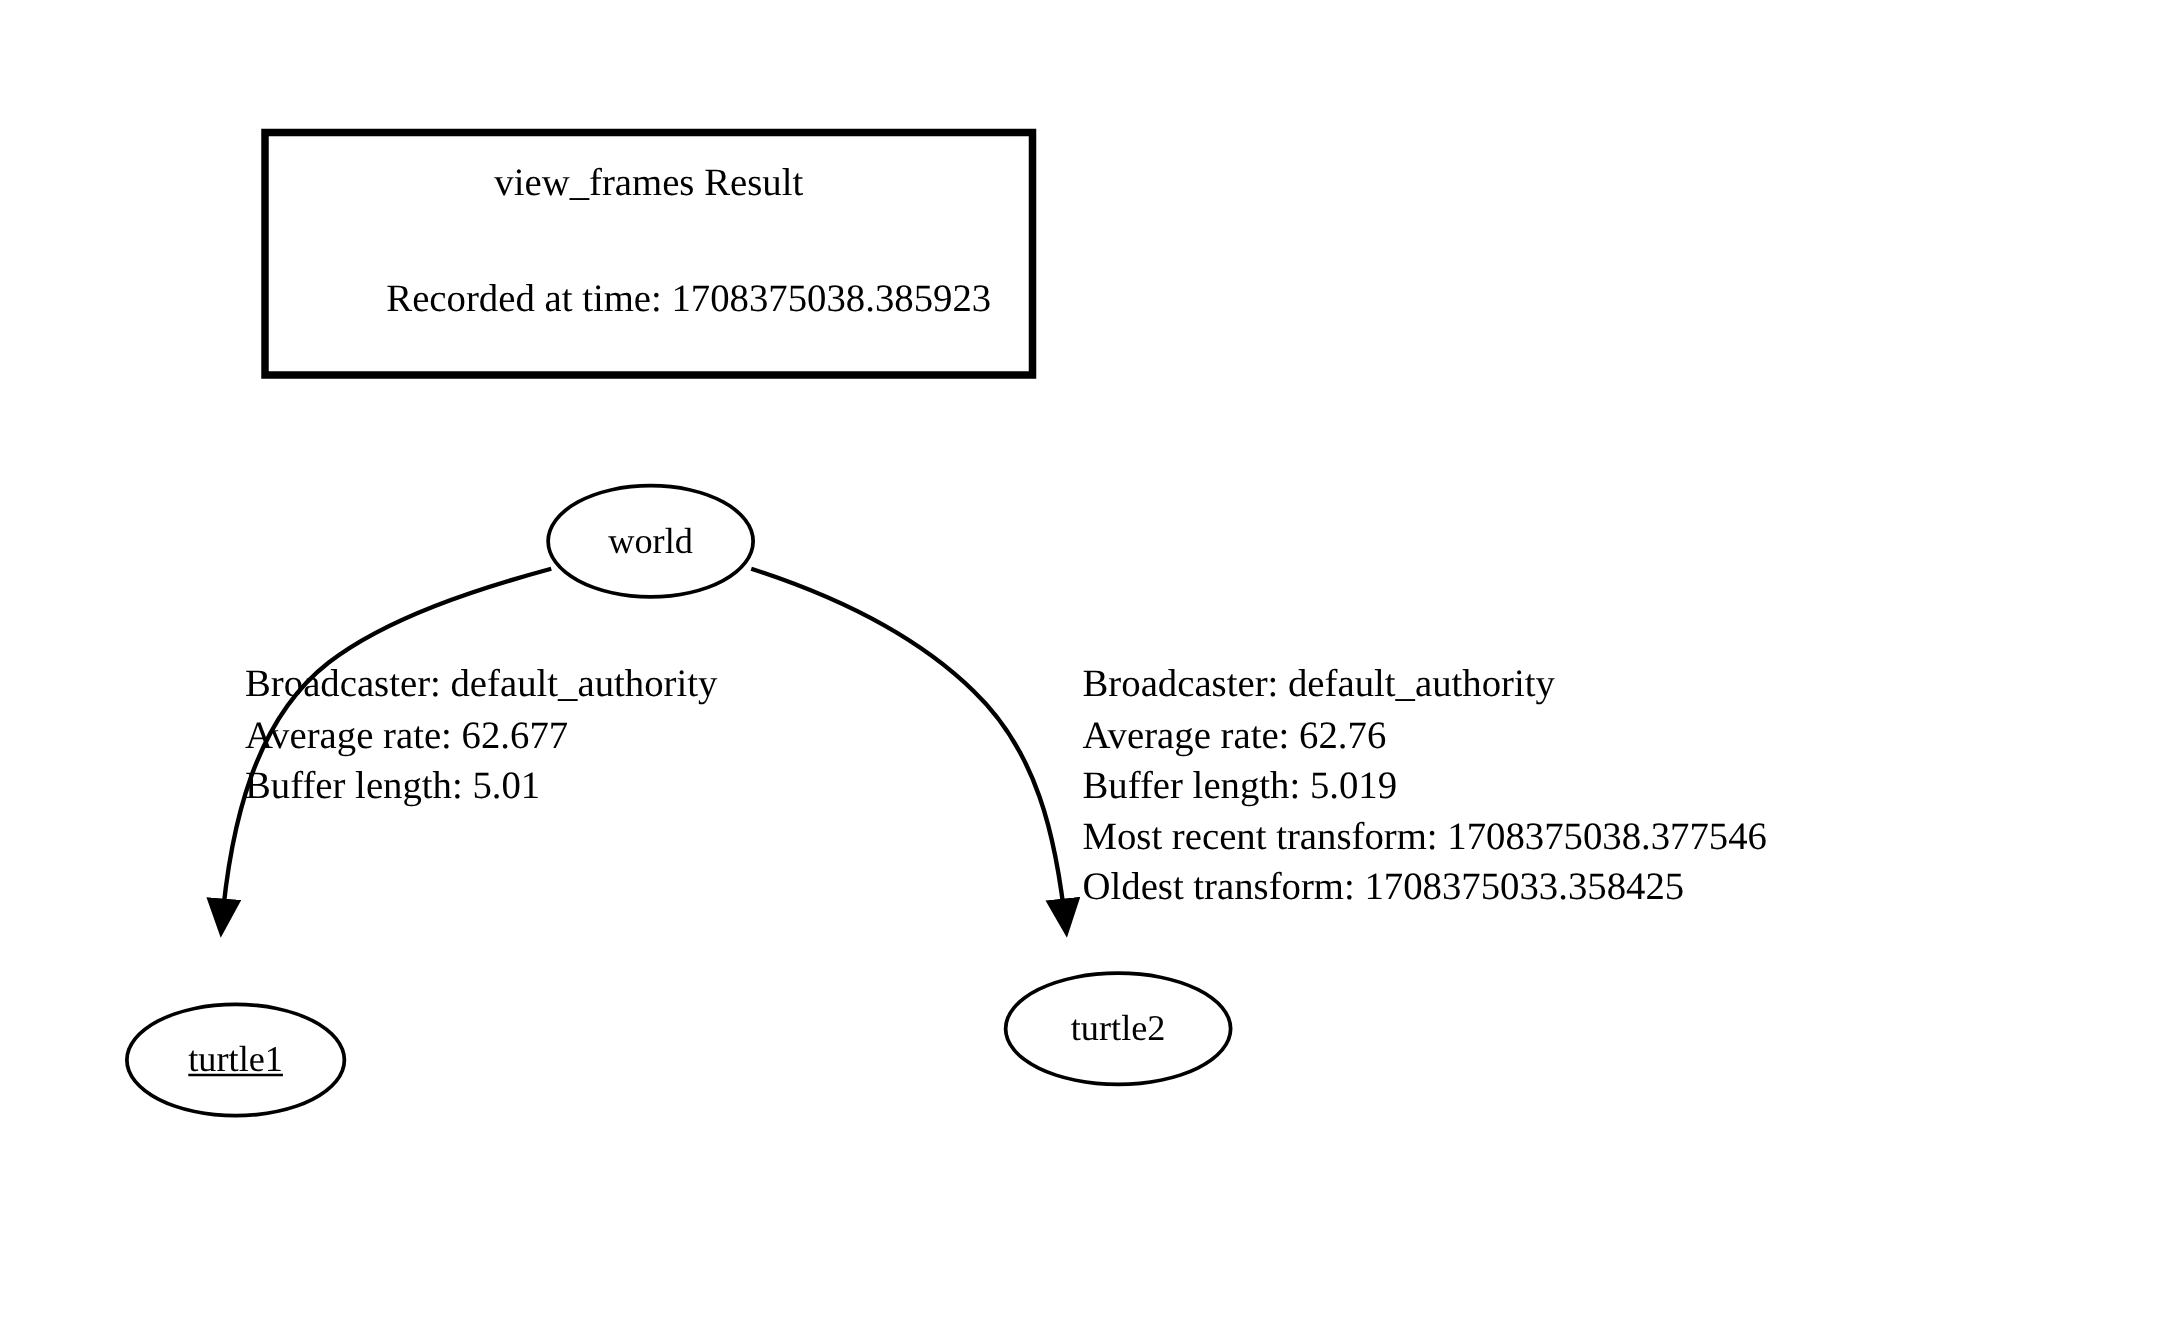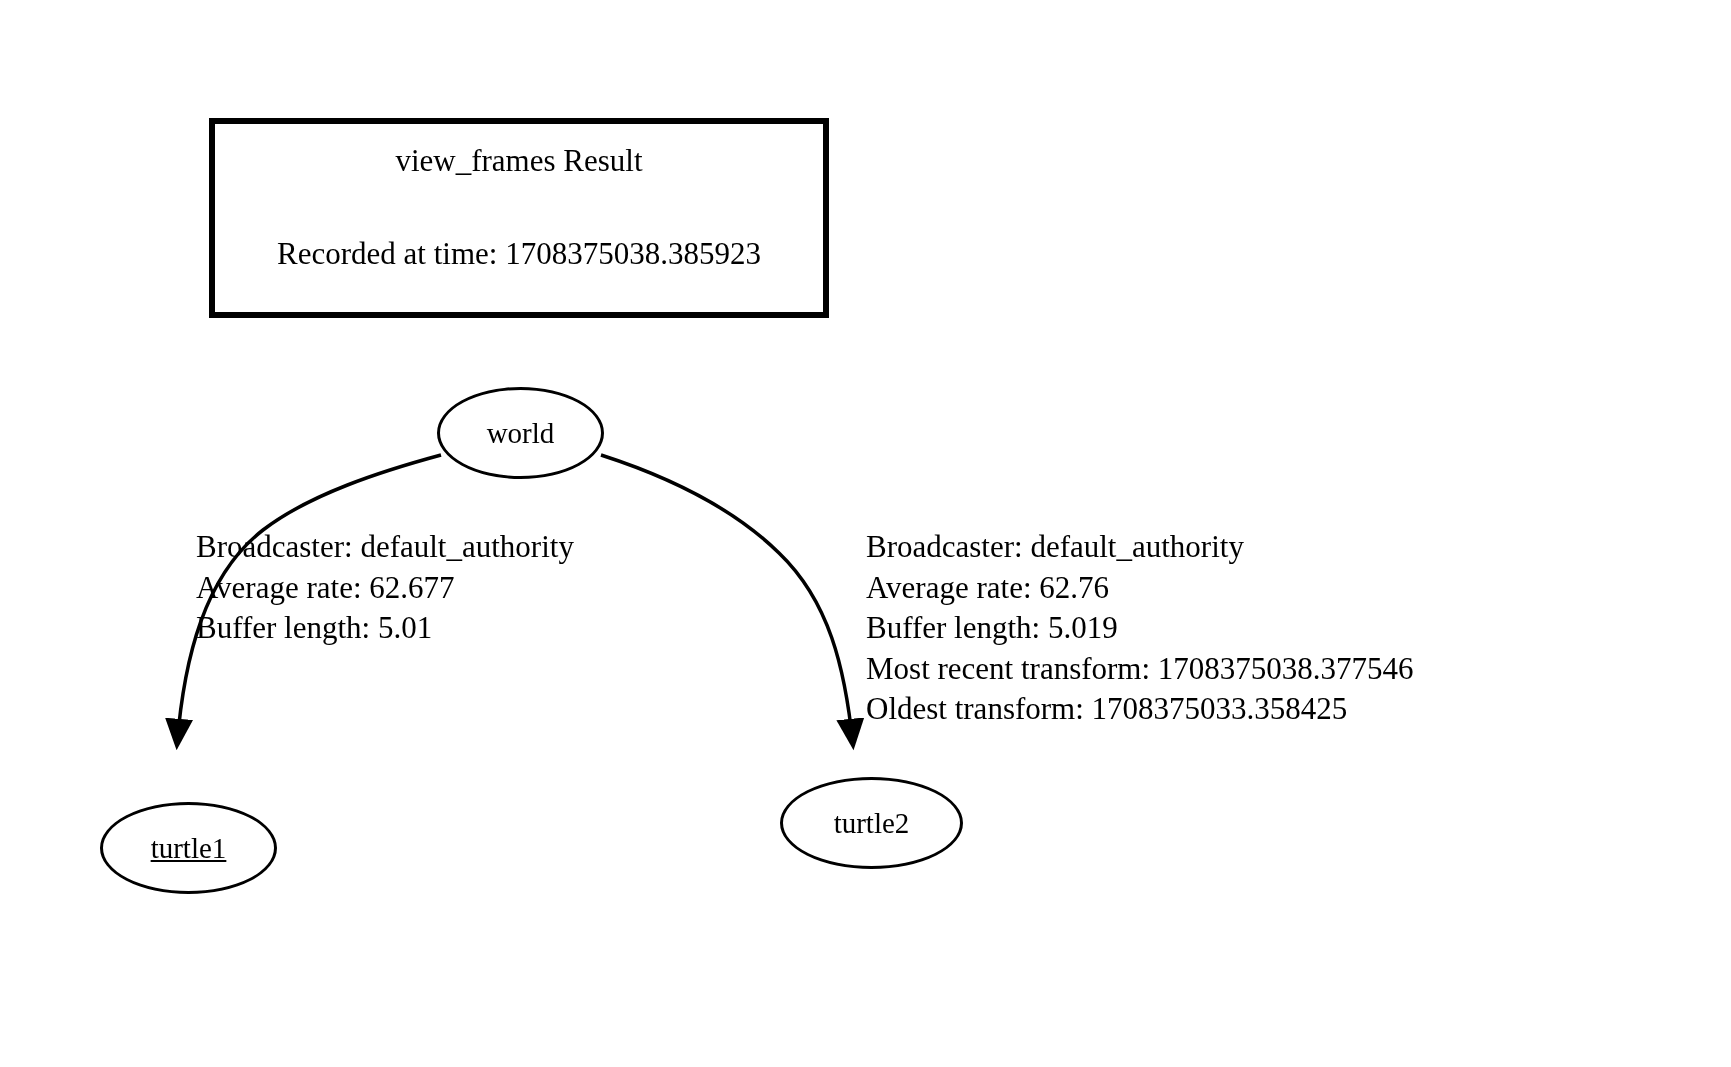--- a/index.html
+++ b/index.html
@@ -21,56 +21,56 @@
     left: 0;
     top: 0;
     width: 1731px;
     height: 1067px;
   }
 
   
   .title-box {
     position: absolute;
     left: 209px;
-    top: 118px;
+    top: 103px;
     width: 620px;
     height: 200px;
     border: 6px solid #000000;
     box-sizing: border-box;
     background: #ffffff;
   }
   .title-box .line {
     position: absolute;
     left: 0;
     width: 100%;
     text-align: center;
     font-size: 31px;
     line-height: 34px;
     white-space: nowrap;
   }
   .title-box .line-1 { top: 20px; }
-  .title-box .line-2 { top: 113px; }
+  .title-box .line-2 { top: 113px; margin-left: 32px; }
 
   
   .node {
     position: absolute;
     box-sizing: border-box;
     border: 3px solid #000000;
     border-radius: 50%;
     background: #ffffff;
     display: flex;
     align-items: center;
     justify-content: center;
     font-size: 29px;
     line-height: 31px;
     white-space: nowrap;
   }
   .node-world  { left: 437px; top: 387px; width: 167px; height: 92px; }
   .node-turtle1 { left: 100px; top: 802px; width: 177px; height: 92px; text-decoration: underline; }
-  .node-turtle2 { left: 780px; top: 777px; width: 183px; height: 92px; }
+  .node-turtle2 { left: 803px; top: 777px; width: 183px; height: 92px; }
 
   
   .edge-label {
     position: absolute;
     text-align: left;
     font-size: 31px;
     line-height: 40.5px;
     white-space: nowrap;
   }
   .edge-label .lbl-line { display: block; }

